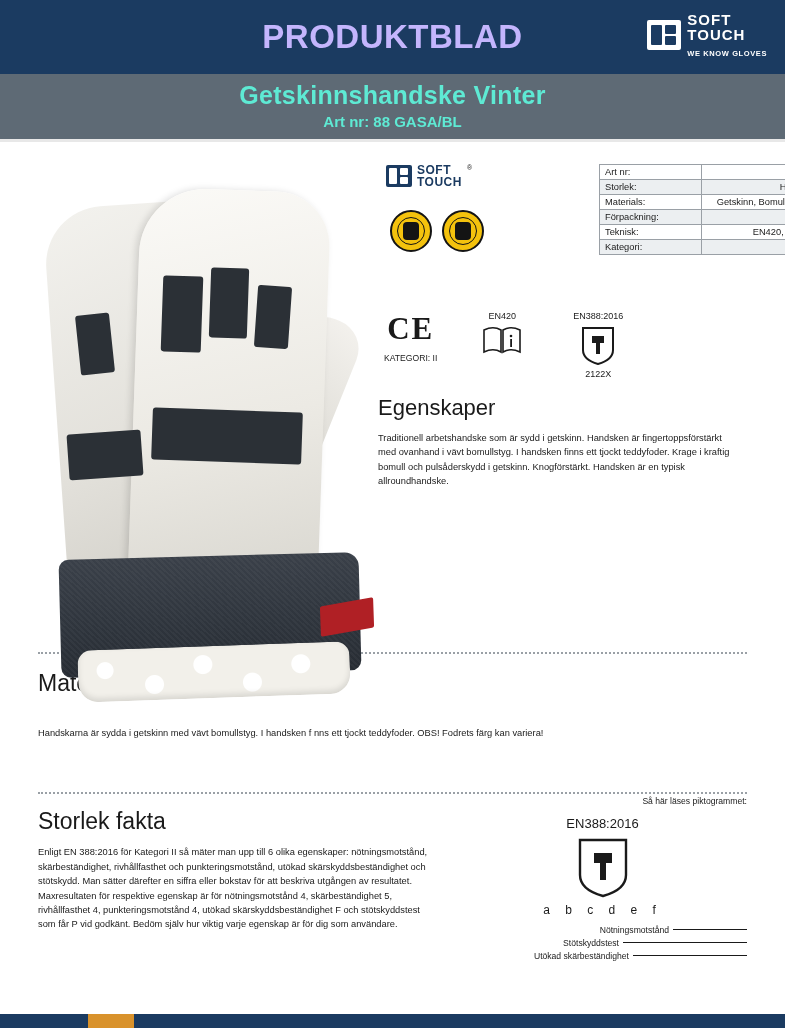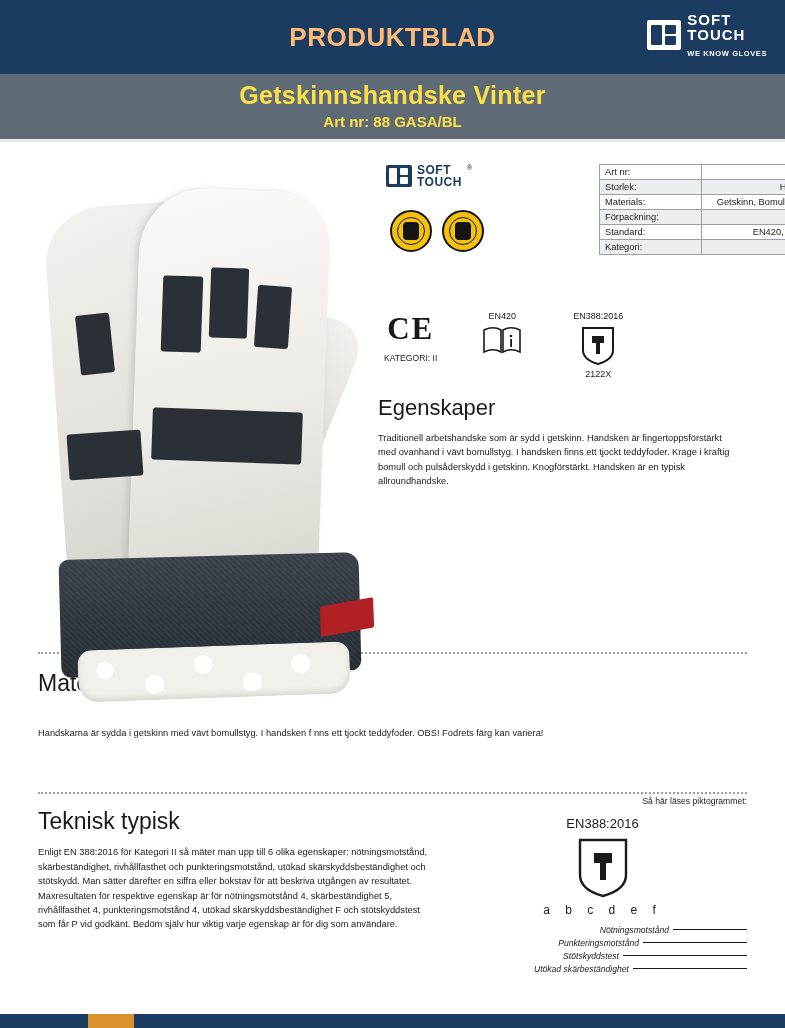--- a/index.html
+++ b/index.html
@@ -17,22 +17,22 @@
   
   .header-bar {
     height: 74px;
     background: #1b3b61;
     display: flex;
     align-items: center;
     justify-content: center;
     position: relative;
   }
   .header-title {
-    color: #fdba74;
-    font-size: 26px;
+    color: #c4b5fd;
+    font-size: 33px;
     font-weight: bold;
     letter-spacing: 0.5px;
   }
   .brand-logo {
     position: absolute;
     right: 18px;
     top: 12px;
     display: flex;
     align-items: center;
     gap: 6px;
@@ -62,21 +62,21 @@
     box-shadow: 0 11px 0 0 #1b3b61;
   }
   .brand-text { color: #fff; line-height: 1.0; }
   .brand-text .b1 { font-size: 15px; font-weight: bold; letter-spacing: 1px; display:block;}
   .brand-text .b2 { font-size: 15px; font-weight: bold; letter-spacing: 1px; display:block;}
   .brand-text .b3 { font-size: 7.5px; font-weight: bold; letter-spacing: 0.6px; display:block; margin-top:8px;}
 
   
   .subtitle-band {
     background: #5e6a75;
-    color: #fde047;
+    color: #5eead4;
     text-align: center;
     padding: 7px 0 9px 0;
   }
   .product-name { font-size: 25px; font-weight: bold; letter-spacing: 0.3px; }
   .art-line { font-size: 15px; font-weight: bold; margin-top: 3px; }
   .band-rule { height: 3px; background: #e8e8e8; }
 
   
   .content { position: relative; padding: 0 38px; }
 
@@ -251,21 +251,21 @@
   .tech-wrap { display: flex; gap: 20px; }
   .tech-left { width: 400px; }
   .tech-right { flex: 1; position: relative; }
   .picto-help { font-size: 8.6px; text-align: right; margin-top: 2px; }
   .en-title { text-align: center; font-size: 13px; margin-top: 10px; }
   .big-shield { width: 52px; height: 62px; margin: 6px auto 0 auto; }
   .abcdef { text-align: center; font-size: 12px; letter-spacing: 6px; margin-top: 4px; }
 
   .legend { margin-top: 6px; font-size: 8.6px; }
   .legend-row { display: flex; justify-content: flex-end; align-items: center; height: 13px; }
-  .legend-label { white-space: nowrap; font-style: italic; }
+  .legend-label { white-space: nowrap; }
   .legend-line { height: 1px; background: #1a1a1a; margin-left: 4px; }
 
   
   .footer-bar {
     position: absolute;
     left: 0; bottom: 0;
     width: 100%;
     height: 14px;
     background: #1b3b61;
   }
@@ -356,21 +356,21 @@
           </tr>
           <tr>
             <td class="k">Materials:</td>
             <td class="v">Getskinn, Bomull, Teddyfoder</td>
           </tr>
           <tr>
             <td class="k">Förpackning:</td>
             <td class="v">6/60</td>
           </tr>
           <tr>
-            <td class="k">Standard:</td>
+            <td class="k">Teknisk:</td>
             <td class="v">EN420, EN388:2016</td>
           </tr>
           <tr>
             <td class="k">Kategori:</td>
             <td class="v">II</td>
           </tr>
         </tbody>
           </table>
       </div>
 
@@ -414,45 +414,41 @@
   <div class="dotted-rule"></div>
   <div class="h-sec big">Materialinformation</div>
   <div class="body-text wide">Handskarna är sydda i getskinn med vävt bomullstyg. I handsken f nns ett tjockt teddyfoder. OBS! Fodrets färg kan variera!</div>
 
   <div class="dotted-rule" style="margin-top:52px;"></div>
 
   <div class="picto-help">Så här läses piktogrammet:</div>
 
   <div class="tech-wrap">
     <div class="tech-left">
-      <div class="h-sec big" style="margin-top:2px;">Teknisk typisk</div>
+      <div class="h-sec big" style="margin-top:2px;">Storlek fakta</div>
       <div class="body-text" style="max-width:400px;">Enligt EN 388:2016 för Kategori II så mäter man upp till 6 olika egenskaper: nötningsmotstånd, skärbeständighet, rivhållfasthet och punkteringsmotstånd, utökad skärskyddsbeständighet och stötskydd. Man sätter därefter en siffra eller bokstav för att beskriva utgången av resultatet. Maxresultaten för respektive egenskap är för nötningsmotstånd 4, skärbeständighet 5, rivhållfasthet 4, punkteringsmotstånd 4, utökad skärskyddsbeständighet F och stötskyddstest som får P vid godkänt. Bedöm själv hur viktig varje egenskap är för dig som användare.</div>
     </div>
 
     <div class="tech-right">
       <div class="en-title">EN388:2016</div>
       <div class="big-shield">
         <svg width="52" height="62" viewBox="0 0 52 62">
           <path d="M3 3 H49 V38 C49 50, 37 56, 26 59 C15 56, 3 50, 3 38 Z" fill="none" stroke="#1a1a1a" stroke-width="2.4"></path>
           <rect x="17" y="16" width="18" height="10" fill="#1a1a1a"></rect>
           <rect x="23" y="26" width="6" height="17" fill="#1a1a1a"></rect>
         </svg>
       </div>
       <div class="abcdef">a b c d e f</div>
 
       <div class="legend">
         <div class="legend-row">
           <span class="legend-label">Nötningsmotstånd</span>
           <span class="legend-line" style="width:74px;"></span>
         </div>
         <div class="legend-row">
-          <span class="legend-label">Punkteringsmotstånd</span>
-          <span class="legend-line" style="width:104px;"></span>
-        </div>
-        <div class="legend-row">
           <span class="legend-label">Stötskyddstest</span>
           <span class="legend-line" style="width:124px;"></span>
         </div>
         <div class="legend-row">
           <span class="legend-label">Utökad skärbeständighet</span>
           <span class="legend-line" style="width:114px;"></span>
         </div>
       </div>
     </div>
   </div>

